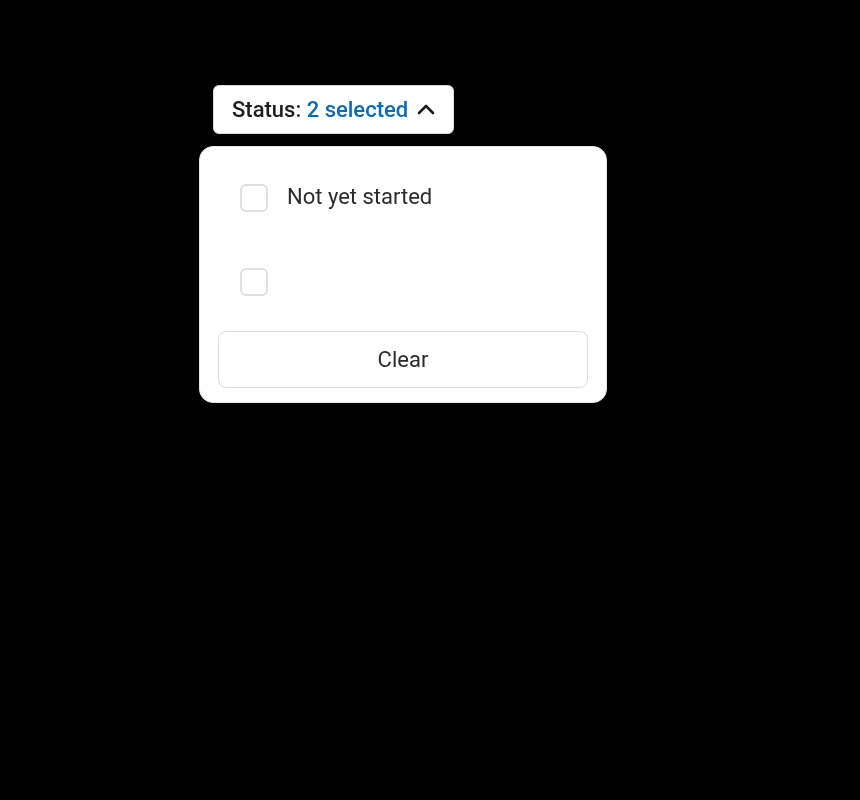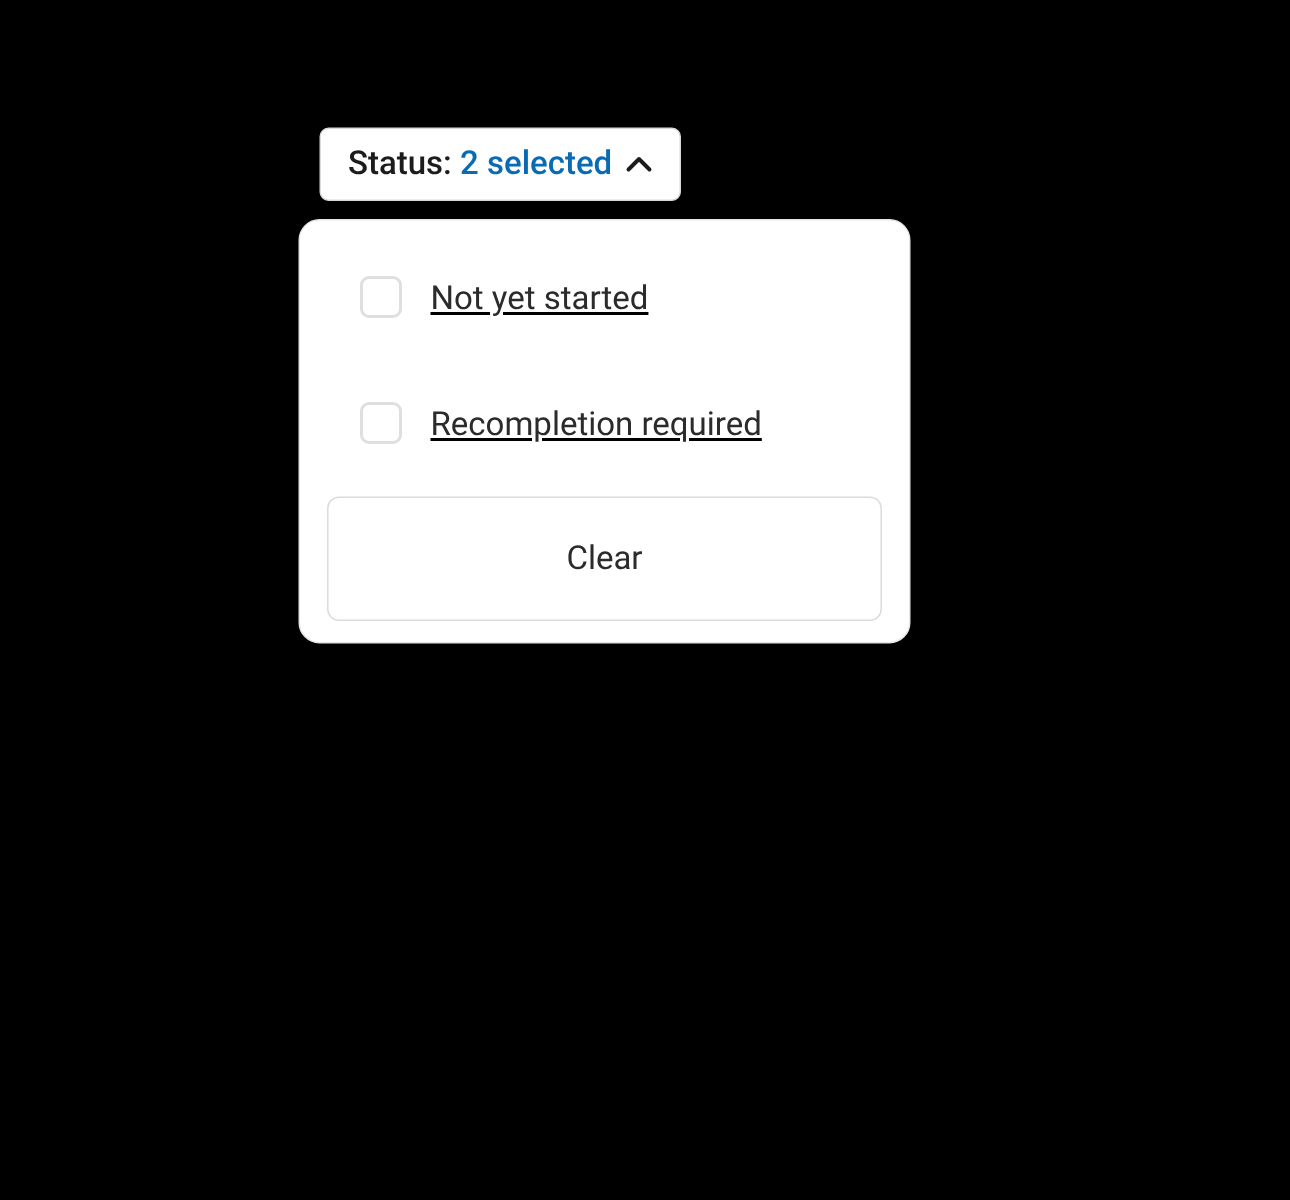--- a/index.html
+++ b/index.html
@@ -54,26 +54,25 @@
       width: 408px;
       background: #fff;
       border: 1px solid #e6e6e6;
       border-radius: 14px;
       box-shadow: 0 16px 40px rgba(0,0,0,0.35), 0 4px 12px rgba(0,0,0,0.25);
       padding: 26px 18px 14px 18px;
       margin-left: -14px;
     }
     .option {
       display: flex;
-      align-items: flex-end;
+      align-items: flex-start;
       gap: 19px;
       padding: 11px 22px 11px 22px;
       cursor: pointer;
       margin-bottom: 34px;
-      text-decoration: underline;
     }
     .option:last-of-type {
       margin-bottom: 24px;
     }
     .checkbox {
       width: 28px;
       height: 28px;
       border-radius: 6px;
       display: flex;
       align-items: center;
@@ -94,21 +93,21 @@
     }
     .option-label {
       font-size: 22px;
       color: #2b2b2b;
     }
     .clear-btn {
       width: 100%;
       background: #fff;
       border: 1px solid #dcdcdc;
       border-radius: 8px;
-      padding: 28px 0;
+      padding: 15px 0;
       font-size: 22px;
       color: #2b2b2b;
       cursor: pointer;
       font-family: inherit;
     }
   </style>
 </head>
 <body>
 
 <div class="container">
@@ -127,18 +126,17 @@
 
     <div class="option">
       <span class="checkbox unchecked"></span>
       <span class="option-label">Not yet started</span>
     </div>
 
 
 
     <div class="option">
       <span class="checkbox unchecked"></span>
-      <span class="option-label">Recompletion required</span>
     </div>
 
     <button class="clear-btn">Clear</button>
   </div>
 </div>
 
 </body></html>

